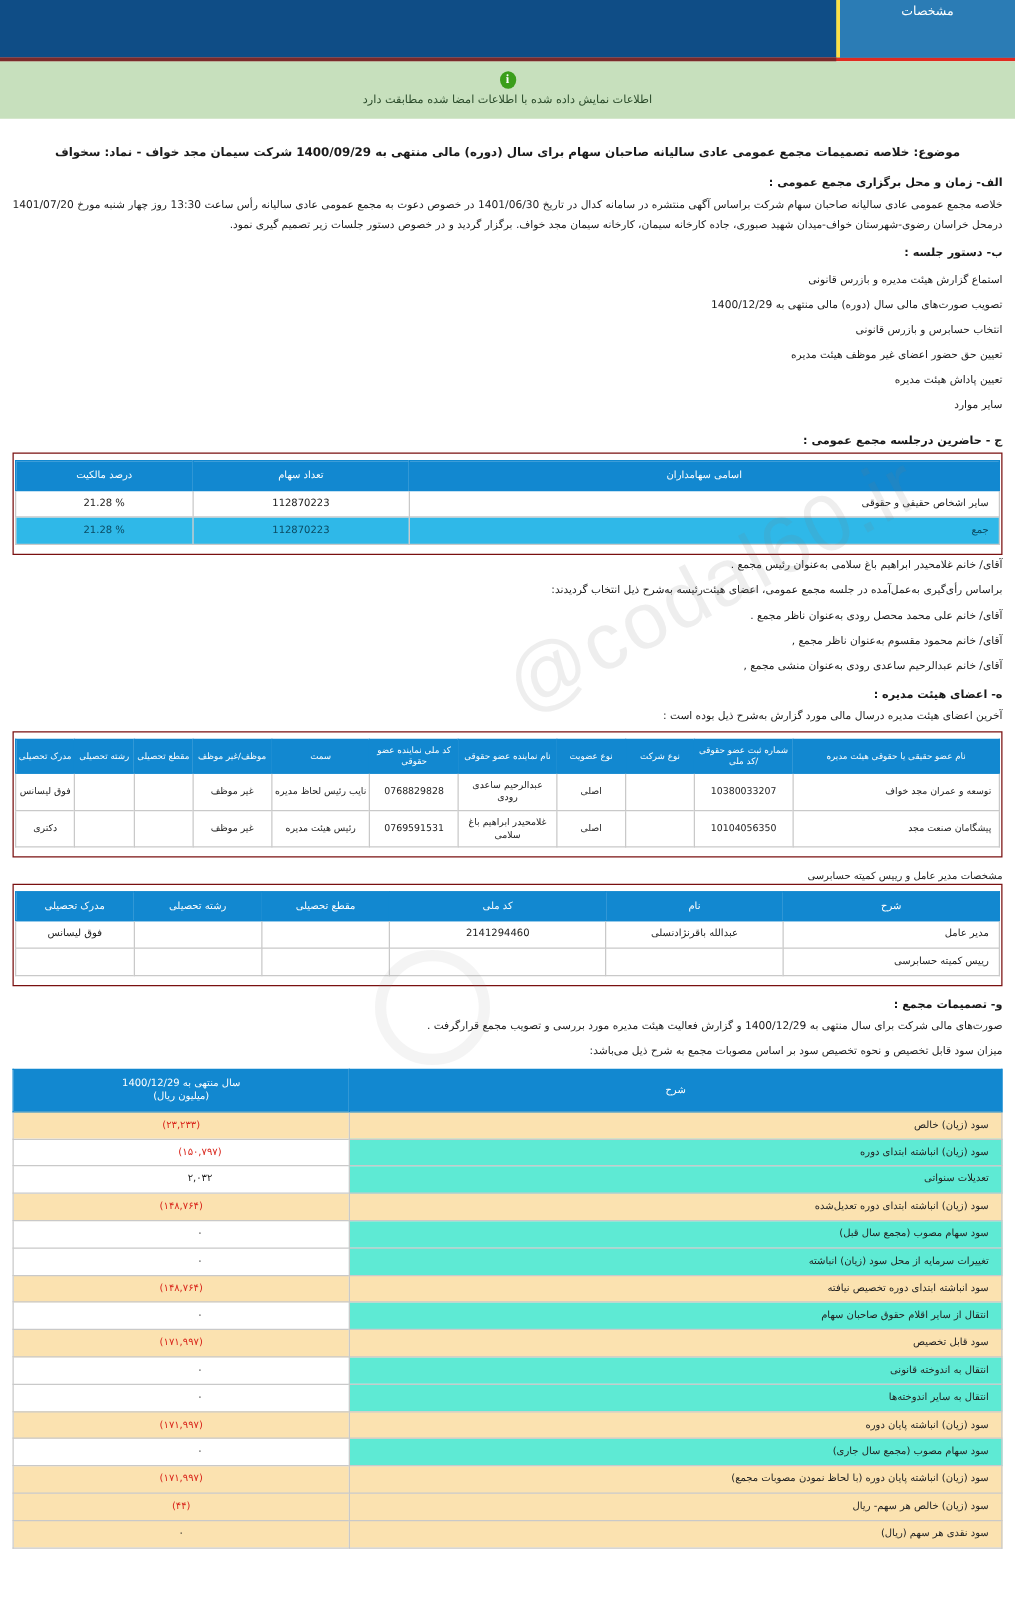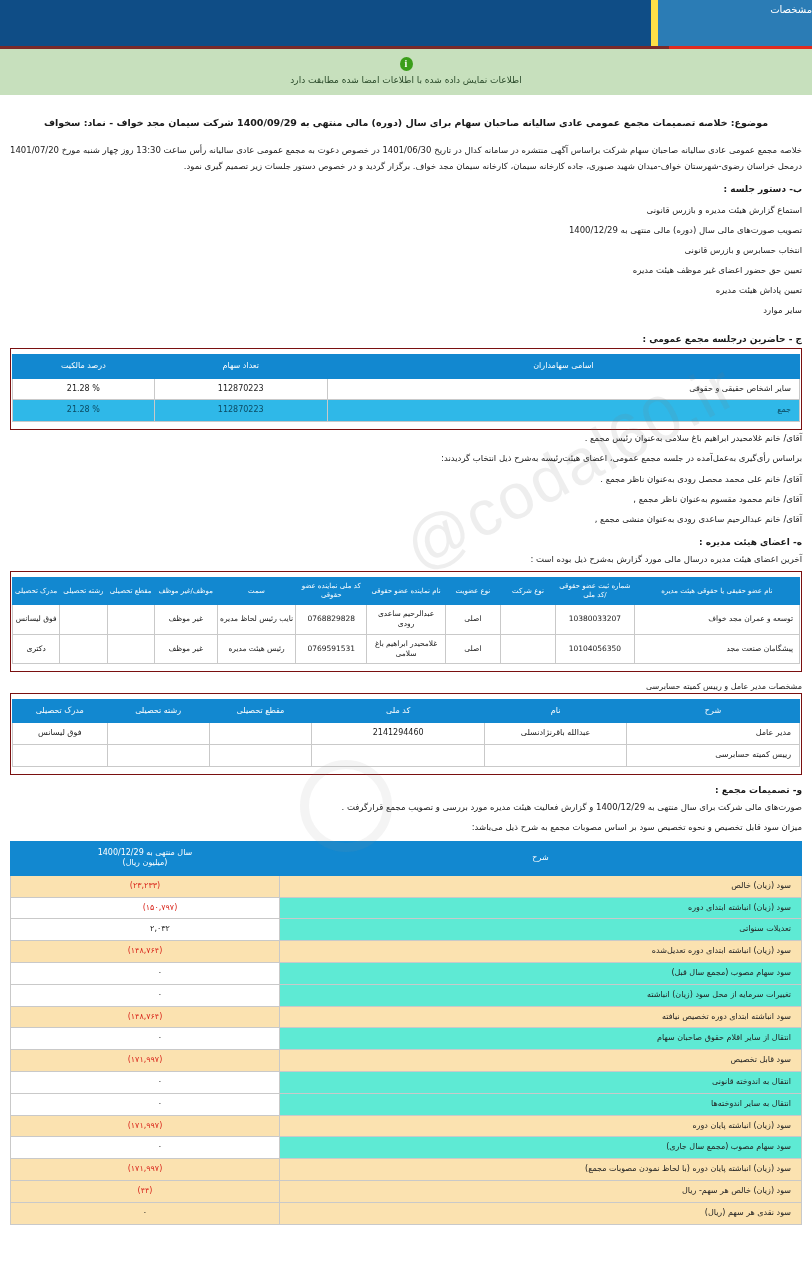--- a/index.html
+++ b/index.html
@@ -21,26 +21,27 @@
   
   .topbar {
     height: 46px;
     background: #0f4d86;
     display: flex;
     justify-content: flex-start;
     align-items: stretch;
     position: relative;
   }
   .topbar-tab {
-    width: 161px;
+    width: 143px;
     background: #2b7cb5;
     color: #ffffff;
     font-size: 10px;
+    text-align: center;
     padding-top: 4px;
-    border-left: 7px solid #fde047;
+    border-left: 3px solid #fde047;
     position: relative;
   }
   .redline {
     height: 3px;
     background: #e02b20;
     width: 100%;
   }
   .redline-dark {
     position: absolute;
     top: 46px; right: 143px; left: 0;
@@ -206,20 +207,21 @@
   <span class="info-text">اطلاعات نمایش داده شده با اطلاعات امضا شده مطابقت دارد</span>
 </div>
 
 <div class="watermark">@codal60.ir</div>
 <div class="wm-ring"></div>
 
 <div class="page">
 
   <div class="subject-line">موضوع: خلاصه تصمیمات مجمع عمومی عادی سالیانه صاحبان سهام برای سال (دوره) مالی منتهی به 1400/09/29 شرکت سیمان مجد خواف - نماد: سخواف</div>
 
+  <div class="sec-head">الف- زمان و محل برگزاری مجمع عمومی :</div>
   <p class="body-text">خلاصه مجمع عمومی عادی سالیانه صاحبان سهام شرکت براساس آگهی منتشره در سامانه کدال در تاریخ 1401/06/30 در خصوص دعوت به مجمع عمومی عادی سالیانه رأس ساعت 13:30 روز چهار شنبه مورخ 1401/07/20 درمحل خراسان رضوی-شهرستان خواف-میدان شهید صبوری، جاده کارخانه سیمان، کارخانه سیمان مجد خواف.  برگزار گردید و در خصوص دستور جلسات زیر تصمیم گیری نمود.</p>
 
   <div class="sec-head">ب- دستور جلسه :</div>
   <ul class="agenda-list">
     <li>استماع گزارش هیئت مدیره و بازرس قانونی</li>
     <li>تصویب صورت‌های مالی سال (دوره) مالی منتهی به 1400/12/29</li>
     <li>انتخاب حسابرس و بازرس قانونی</li>
     <li>تعیین حق حضور اعضای غیر موظف هیئت مدیره</li>
     <li>تعیین پاداش هیئت مدیره</li>
     <li>سایر موارد</li>

